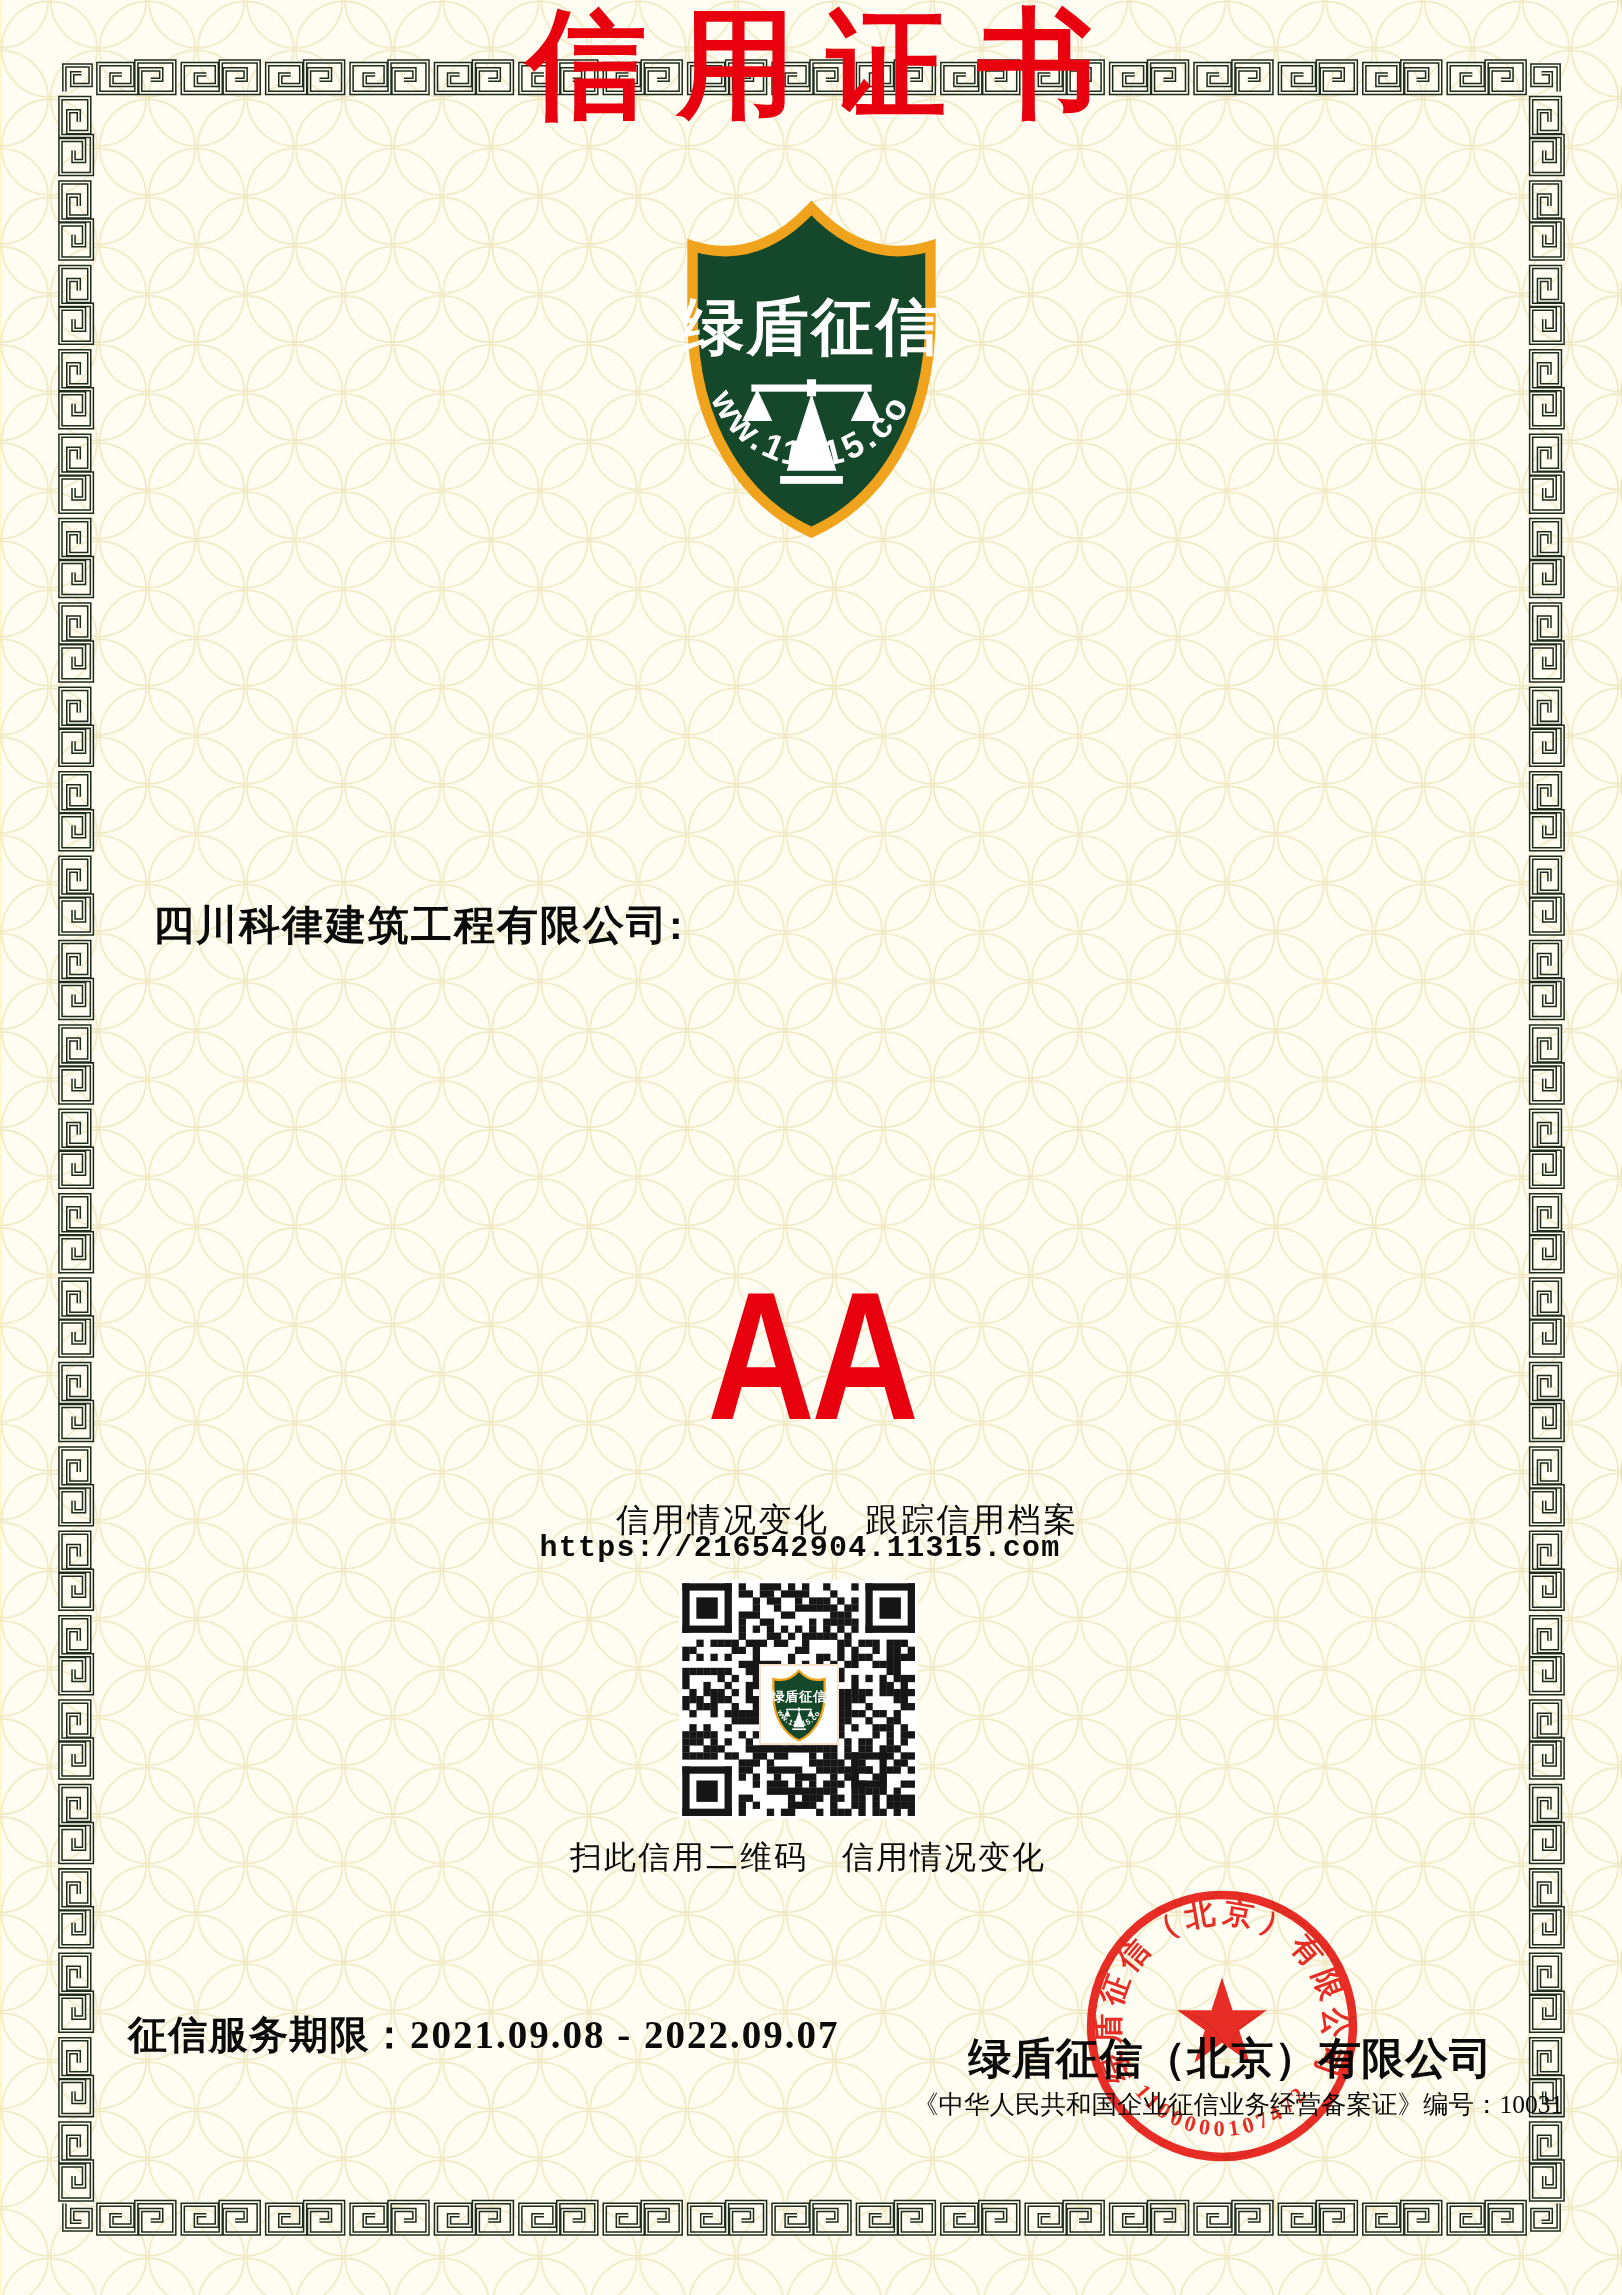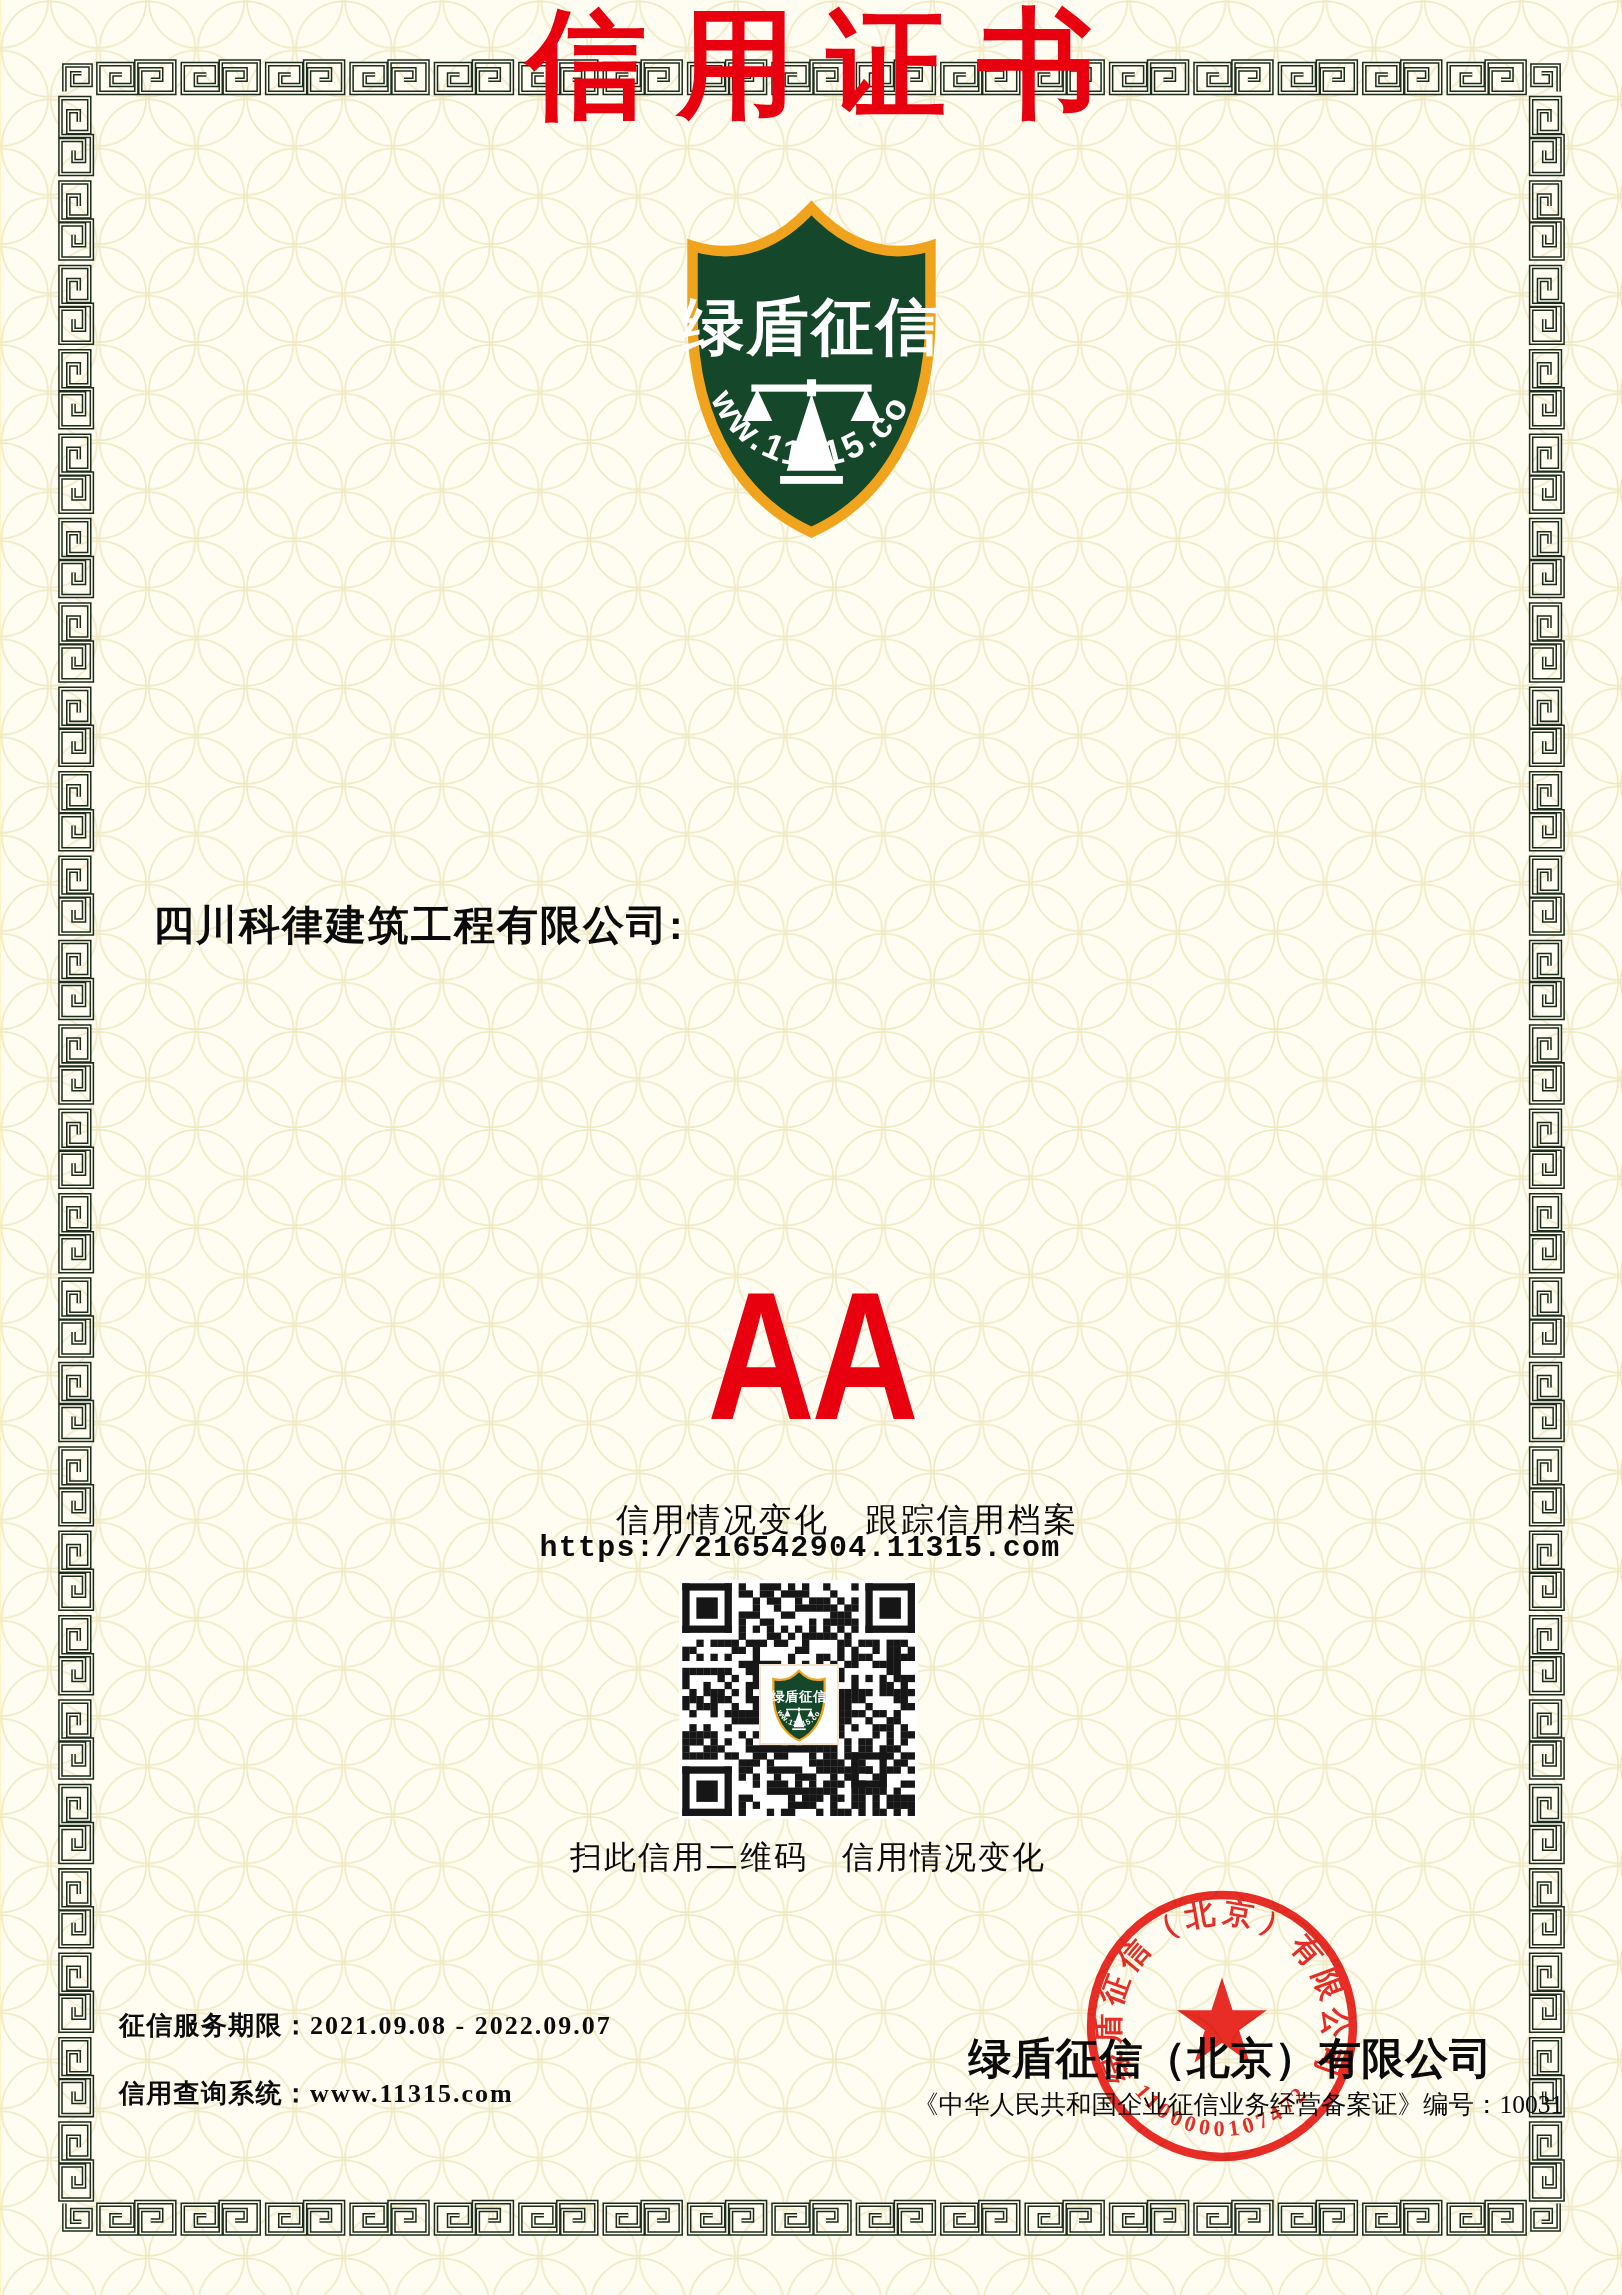--- a/index.html
+++ b/index.html
@@ -24,21 +24,21 @@
   .track{left:0;top:1498px;width:1623px;text-align:center;
          font-family:"Liberation Sans",sans-serif;font-size:33px;letter-spacing:2.6px;margin-left:36px;}
   .url{left:0;top:1531px;width:1600px;text-align:center;
        font-family:"Liberation Mono",monospace;font-size:30px;font-weight:700;letter-spacing:1.3px;}
   .qr-wrap{left:679px;top:1580px;}
   .qr-logo{left:759px;top:1664px;width:80px;height:81px;background:#fff;
            border:2px solid #f5e0c8;box-sizing:border-box;display:flex;
            align-items:center;justify-content:center;}
   .caption{left:0;top:1836px;width:1616px;text-align:center;
            font-family:"Liberation Sans",sans-serif;font-size:32px;letter-spacing:2px;}
-  .svc{left:119px;font-size:26px;font-weight:700;letter-spacing:1.3px;white-space:nowrap;}
+  .svc{left:128px;font-size:39px;font-weight:700;letter-spacing:1.3px;white-space:nowrap;}
   .svc .val{letter-spacing:2px;}
   .issuer{left:936px;top:2030px;width:589px;text-align:center;font-size:43px;font-weight:700;
           letter-spacing:0.7px;white-space:nowrap;}
   .license{left:913px;top:2087px;width:635px;text-align:left;font-size:25.5px;white-space:nowrap;}
   .seal{left:1078px;top:1882px;mix-blend-mode:multiply;opacity:0.94;z-index:5;}
 </style>
 </head>
 <body>
 
 <div class="page">
@@ -654,23 +654,20 @@
     <svg width="60" height="76" viewBox="0 0 420 540">
       <use href="#shieldSym" width="420" height="540"></use>
     </svg>
   </div>
 
   <div class="abs caption">扫此信用二维码　信用情况变化</div>
 
   <div class="abs svc" style="top:2008px">
     <span>征信服务期限：</span><span class="val">2021.09.08 - 2022.09.07</span>
   </div>
-  <div class="abs svc" style="top:2076px">
-    <span>信用查询系统：</span><span class="val">www.11315.com</span>
-  </div>
 
   <div class="abs issuer">绿盾征信（北京）有限公司</div>
   <div class="abs license">《中华人民共和国企业征信业务经营备案证》编号：10031</div>
 
   <svg class="abs seal" width="288" height="288" viewBox="0 0 440 440">
     <defs>
       <path id="sealArcTop" d="M71.5,274 A158,158 0 1 1 368.5,274" fill="none"></path>
       <path id="sealArcBot" d="M74.5,304 A168,168 0 0 0 365.5,304" fill="none"></path>
     </defs>
     <circle cx="220" cy="220" r="200" fill="none" stroke="#e62019" stroke-width="13"></circle>

